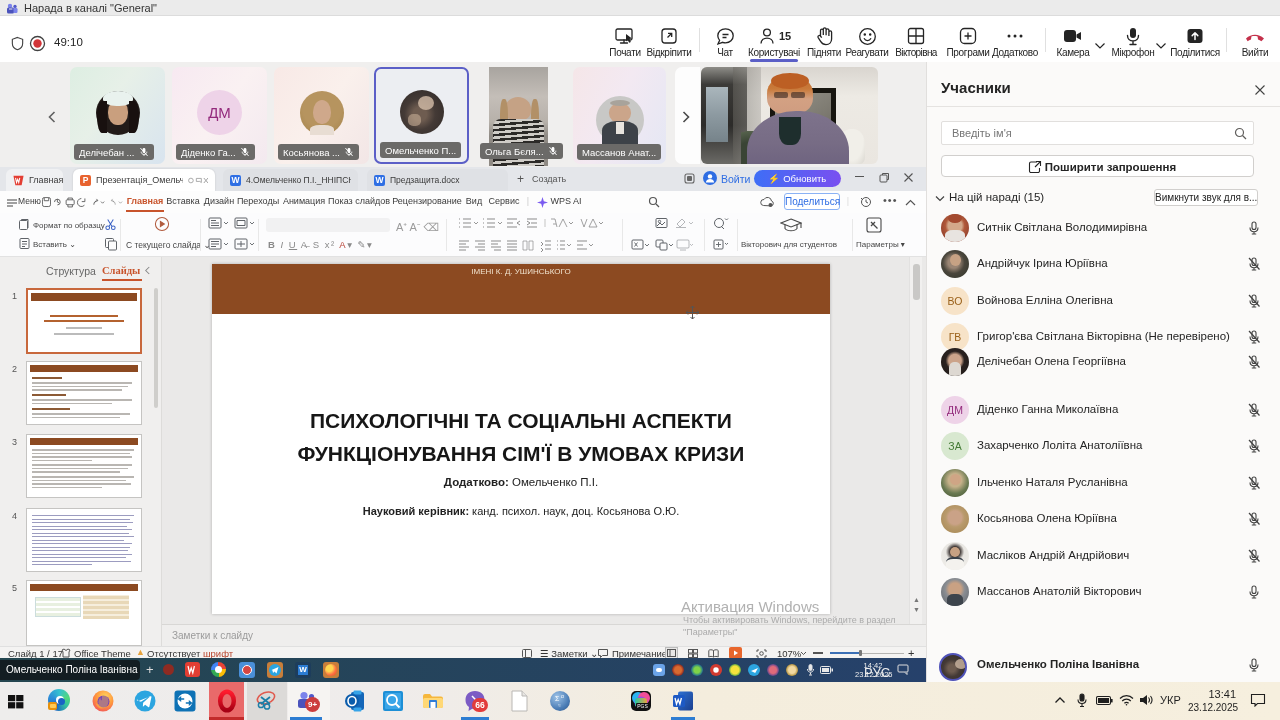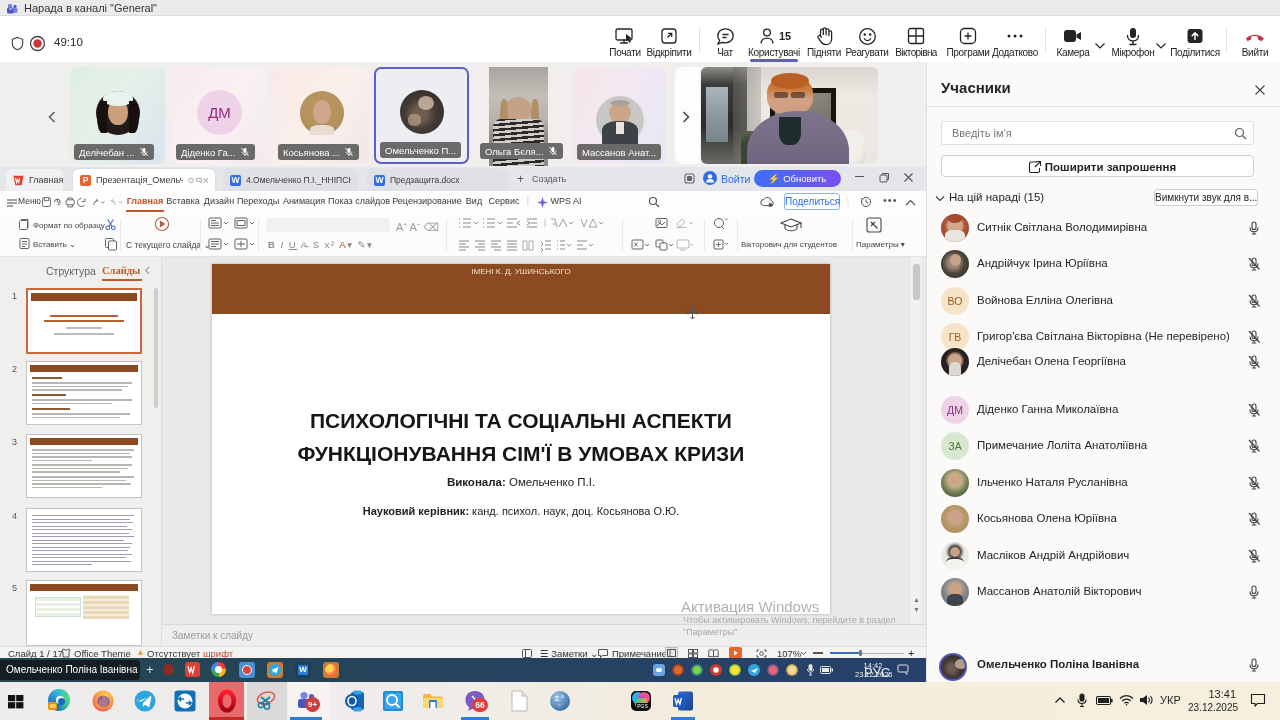--- a/index.html
+++ b/index.html
@@ -566,21 +566,21 @@
     </div>
     <div class="abs" style="left:154px;top:31px;width:4px;height:120px;background:#cfcecb;border-radius:2px;"></div>
     <div class="abs" style="left:74px;top:390px;font-size:16px;color:#444;">+</div>
   </div>
   <div id="canvas"></div>
   <div id="slide">
     <div class="abs" style="left:0;top:0;width:618px;height:50px;background:#8c4a21;color:#f0e2cd;text-align:center;font-size:8px;">
       <div style="margin-top:3px;">ІМЕНІ К. Д. УШИНСЬКОГО</div>
     </div>
     <div class="abs" style="left:0;top:140px;width:618px;text-align:center;font-size:21px;font-weight:bold;color:#161616;line-height:33px;">ПСИХОЛОГІЧНІ ТА СОЦІАЛЬНІ АСПЕКТИ<br>ФУНКЦІОНУВАННЯ СІМ'Ї В УМОВАХ КРИЗИ</div>
-    <div class="abs" style="left:0;top:212px;width:618px;text-align:center;font-size:11.5px;color:#222;"><b>Виконала:</b> Омельченко П.І.</div>
+    <div class="abs" style="left:0;top:212px;width:618px;text-align:center;font-size:11.5px;color:#222;"><b>Додатково:</b> Омельченко П.І.</div>
     <div class="abs" style="left:0;top:241px;width:618px;text-align:center;font-size:11px;color:#222;"><b>Науковий керівник:</b> канд. психол. наук, доц. Косьянова О.Ю.</div>
   </div>
   <svg class="abs" style="left:686px;top:139px" width="13" height="13" viewBox="0 0 13 13" fill="none" stroke="#555" stroke-width="1">
         <path d="M6.5 0 v13 M0 6.5 h13 M4.5 2 l2-2 2 2 M4.5 11 l2 2 2-2 M2 4.5 l-2 2 2 2 M11 4.5 l2 2 -2 2"></path>
       </svg>
   <div class="abs" style="left:681px;top:431px;font-size:15px;color:#b1b1b1;z-index:5;">Активация Windows</div>
   <div class="abs" style="left:683px;top:448px;font-size:9px;color:#ababab;z-index:5;">Чтобы активировать Windows, перейдите в раздел</div>
   <div class="abs" style="left:683px;top:460px;font-size:9px;color:#ababab;z-index:5;">"Параметры"</div>
   <div class="abs" style="left:909px;top:90px;width:13px;height:367px;background:#f1f0ef;border-left:1px solid #e2e1e0;">
     <div class="abs" style="left:3px;top:7px;width:7px;height:36px;background:#c9c8c6;border-radius:3px;"></div>
@@ -778,21 +778,21 @@
     <svg class="pmic" viewBox="0 0 14 14" fill="none" stroke="#424242" stroke-width="1.1">
           <rect x="5" y="1" width="4" height="7.5" rx="2"></rect>
           <path d="M3 6.5 c0 2.5 1.7 4.2 4 4.2 s4-1.7 4-4.2 M7 10.7 v2.3 M4.8 13 h4.4"></path>
           <path d="M2 1 L12.5 12.5" stroke-width="1.2"></path>
         </svg>
   </div>
   <div class="prow" style="top:366px">
     <div class="pav" style="background:#d8e8d0;">
           <div class="init" style="color:#447a35;">ЗА</div>
         </div>
-    <div class="pnm">Примечание Лоліта Анатоліївна</div>
+    <div class="pnm">Захарченко Лоліта Анатоліївна</div>
     <svg class="pmic" viewBox="0 0 14 14" fill="none" stroke="#424242" stroke-width="1.1">
           <rect x="5" y="1" width="4" height="7.5" rx="2"></rect>
           <path d="M3 6.5 c0 2.5 1.7 4.2 4 4.2 s4-1.7 4-4.2 M7 10.7 v2.3 M4.8 13 h4.4"></path>
           <path d="M2 1 L12.5 12.5" stroke-width="1.2"></path>
         </svg>
   </div>
   <div class="prow" style="top:403px">
     <div class="pav" style="background:radial-gradient(circle at 50% 40%,#c5b089 0 30%,#6a7a52 60%,#42502f 100%);">
           <div class="abs" style="left:9px;top:5px;width:11px;height:11px;border-radius:50%;background:#cfa585;"></div>
         </div>

